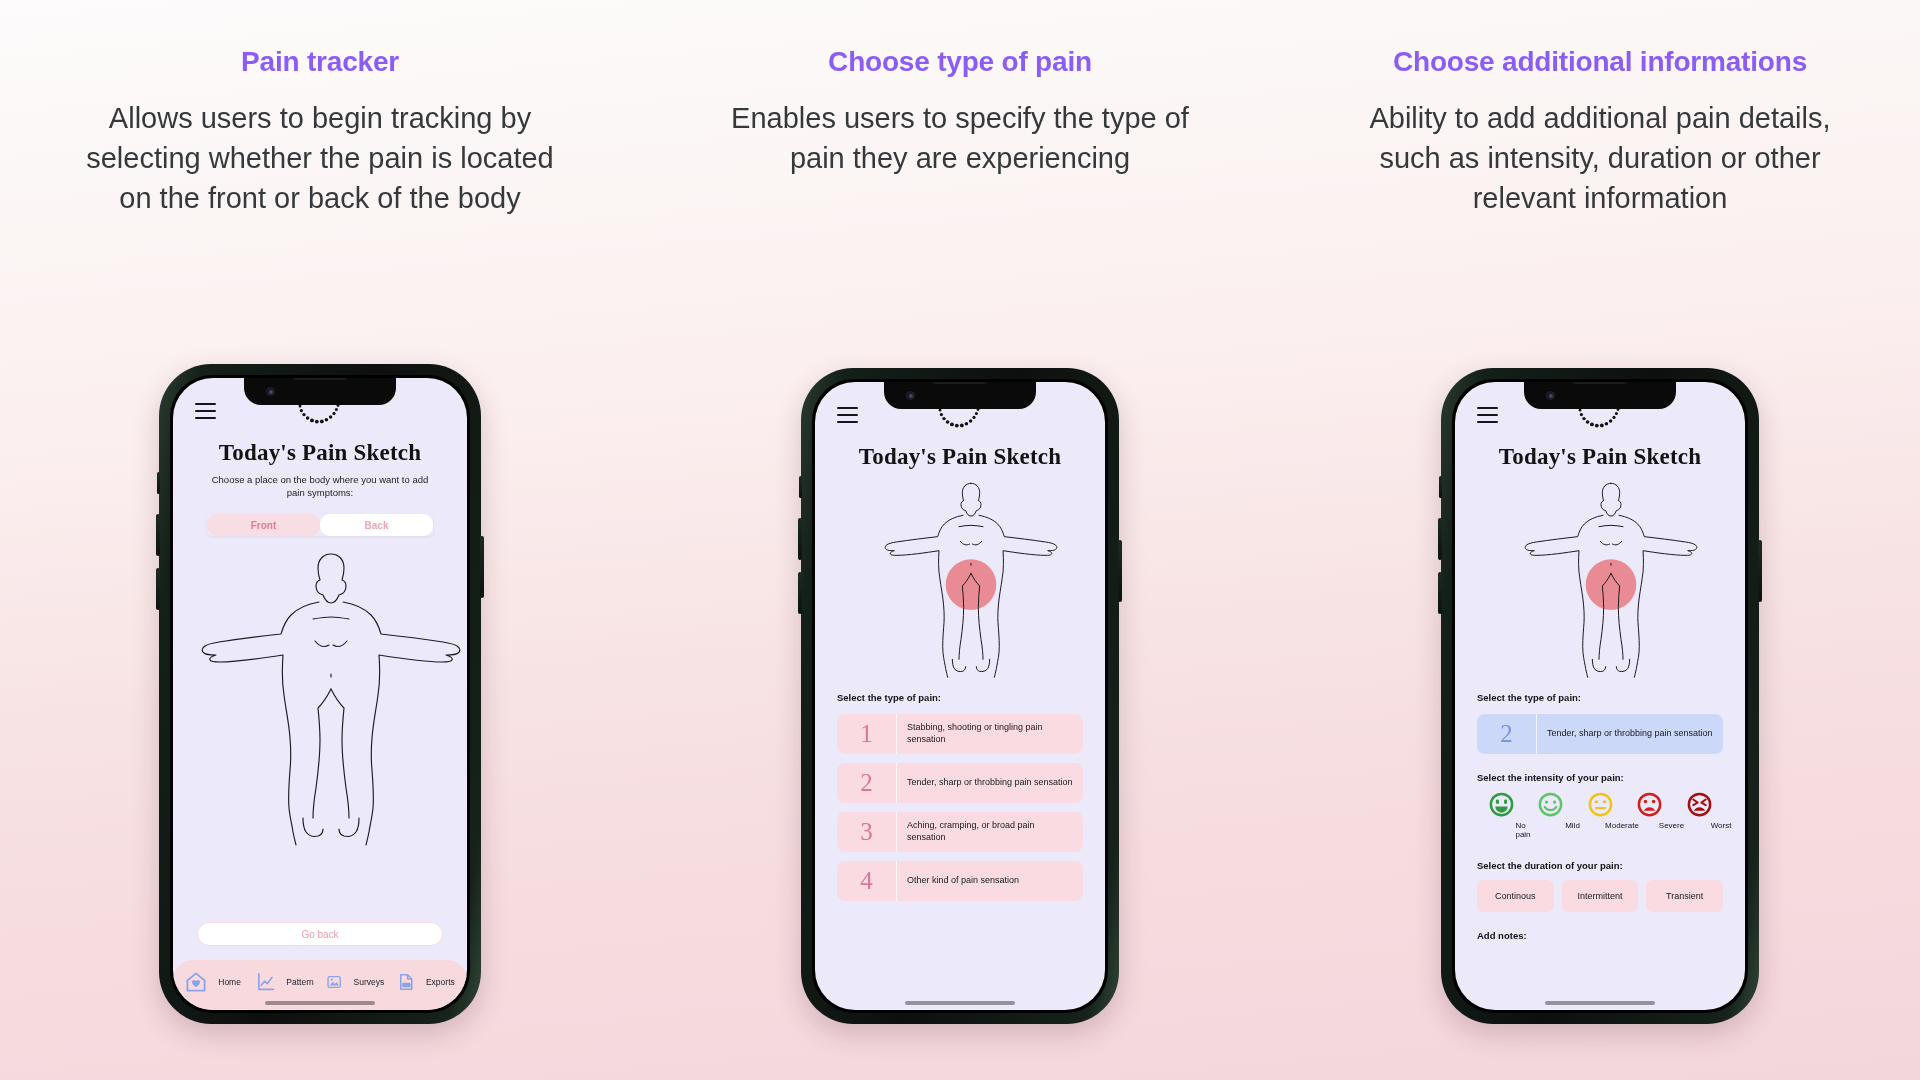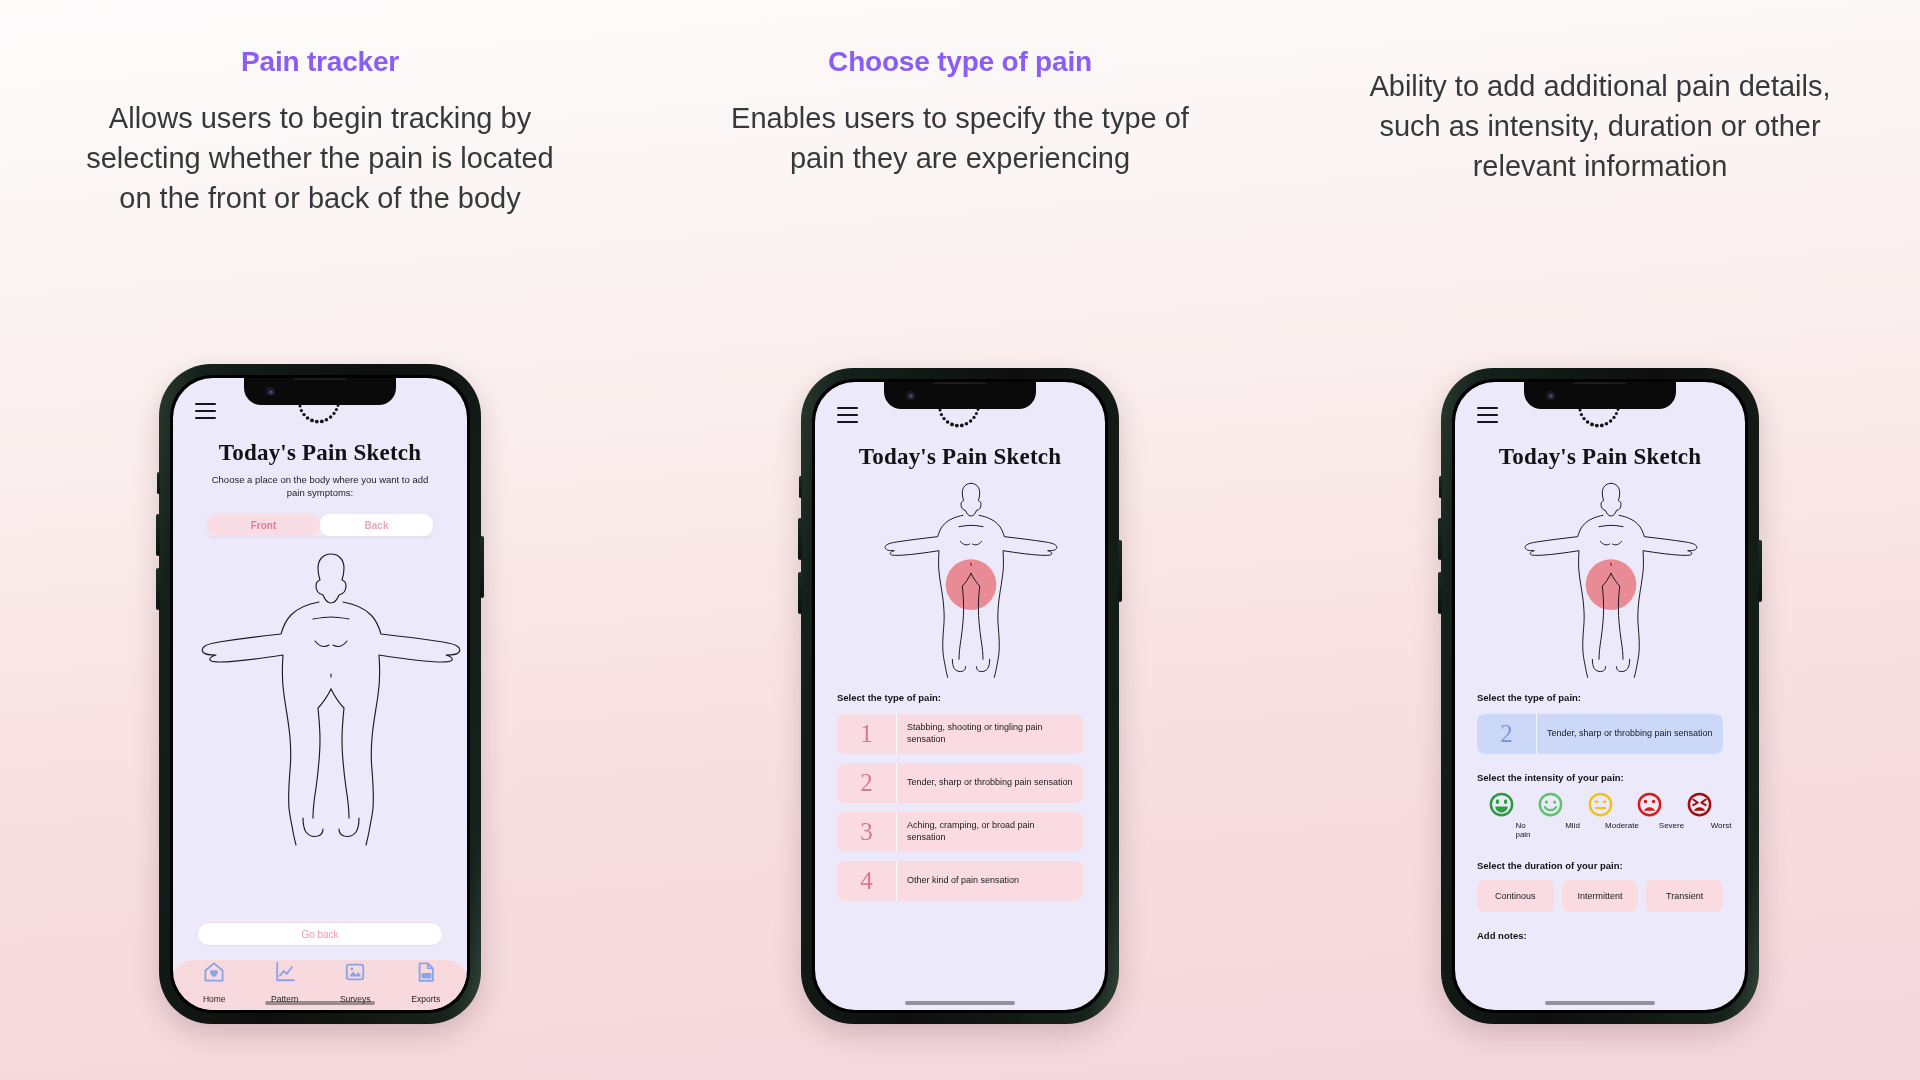--- a/index.html
+++ b/index.html
@@ -243,21 +243,21 @@
     background: #f8dade;
     border-top-left-radius: 20px;
     border-top-right-radius: 20px;
     display: flex;
     align-items: center;
     justify-content: space-around;
     padding: 0 6px 6px;
   }
   .tab {
     display: flex;
-    flex-direction: column;
+    flex-direction: row;
     align-items: center;
     gap: 11px;
     width: 58px;
   }
   .tab span {
     font-size: 8.5px;
     color: #1d1d22;
     font-weight: 500;
   }
   .tab .ic { width: 22px; height: 22px; display: block; }
@@ -559,20 +559,21 @@
             </div>
 
             <div class="home-ind"></div>
           </div>
         </div>
       </div>
     </div>
   </div>
 
   <div class="column">
+    <div class="col-title">Choose additional informations</div>
     <div class="col-desc">Ability to add additional pain details, such as intensity, duration or other relevant information</div>
 
     <div class="phone-wrap">
       <div class="phone p3">
         <div class="btn-side btn-silent"></div>
         <div class="btn-side btn-up"></div>
         <div class="btn-side btn-down"></div>
         <div class="btn-side btn-power"></div>
 
         <div class="phone-inner">

